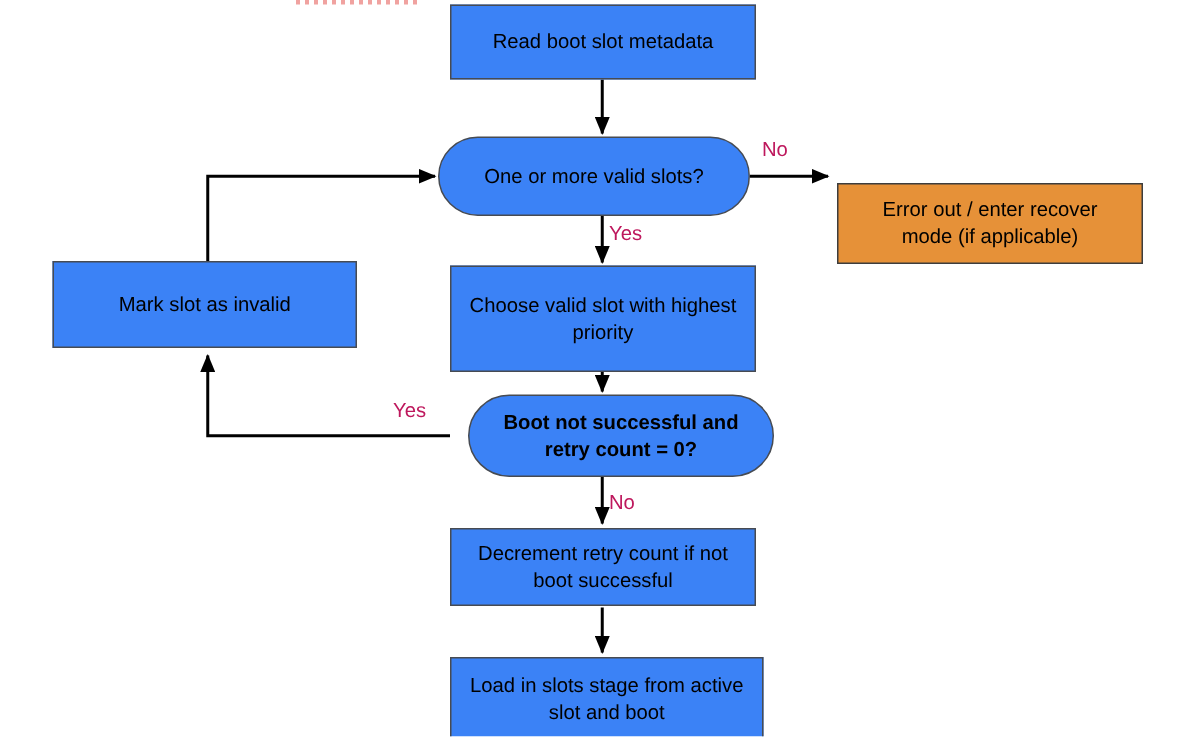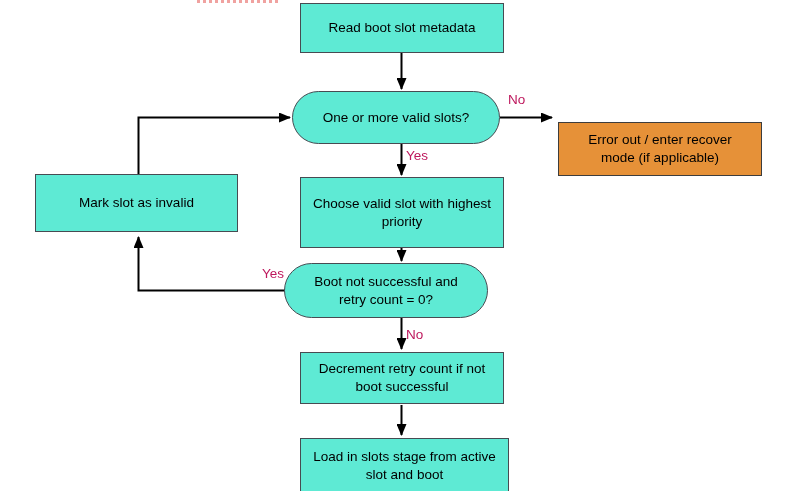--- a/index.html
+++ b/index.html
@@ -16,21 +16,21 @@
     left: 0; top: 0;
     width: 786px; height: 491px;
   }
   .node {
     position: absolute;
     box-sizing: border-box;
     display: flex;
     align-items: center;
     justify-content: center;
     text-align: center;
-    background: #5eead4;
+    background: #3b82f6;
     border: 1.5px solid #474b52;
     color: #000000;
     font-size: 13.5px;
     line-height: 1.32;
     padding: 2px 12px;
   }
   .decision { border-radius: 28px; padding: 12px 18px; }
   .error-node { background: #e69138; border-color: #3d3d3d; margin-top: 32px; }
   .edge-label {
     position: absolute;
@@ -43,21 +43,21 @@
     left: 197px; top: 0;
     width: 84px; height: 3px;
     background: repeating-linear-gradient(90deg, #f0a2a0 0 3px, transparent 3px 6px);
   }
   
   .n-read      { left: 300px; top: 3px;   width: 204px; height: 50px; }
   .n-valid     { left: 292px; top: 91px;  width: 208px; height: 53px; }
   .n-error     { left: 558px; top: 90px;  width: 204px; height: 54px; }
   .n-choose    { left: 300px; top: 177px; width: 204px; height: 71px; }
   .n-mark      { left: 35px;  top: 174px; width: 203px; height: 58px; }
-  .n-boot      { left: 284px; top: 263px; width: 204px; height: 55px; }
+  .n-boot      { left: 312px; top: 263px; width: 204px; height: 55px; font-weight: bold; }
   .n-decrement { left: 300px; top: 352px; width: 204px; height: 52px; }
   .n-load      { left: 300px; top: 438px; width: 209px; height: 56px; }
   
   .l-no1  { left: 508px; top: 92px; }
   .l-yes1 { left: 406px; top: 148px; }
   .l-yes2 { left: 262px; top: 266px; }
   .l-no2  { left: 406px; top: 327px; }
 </style>
 </head>
 <body>

